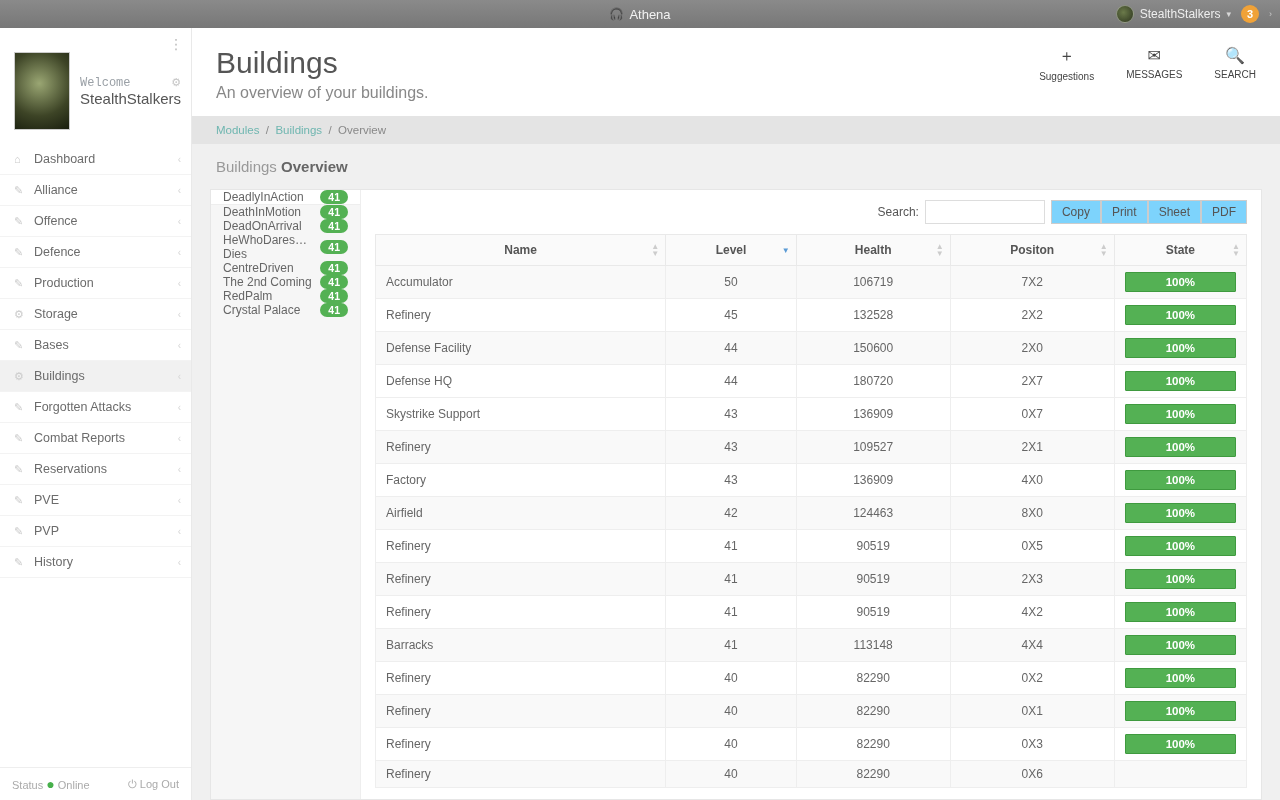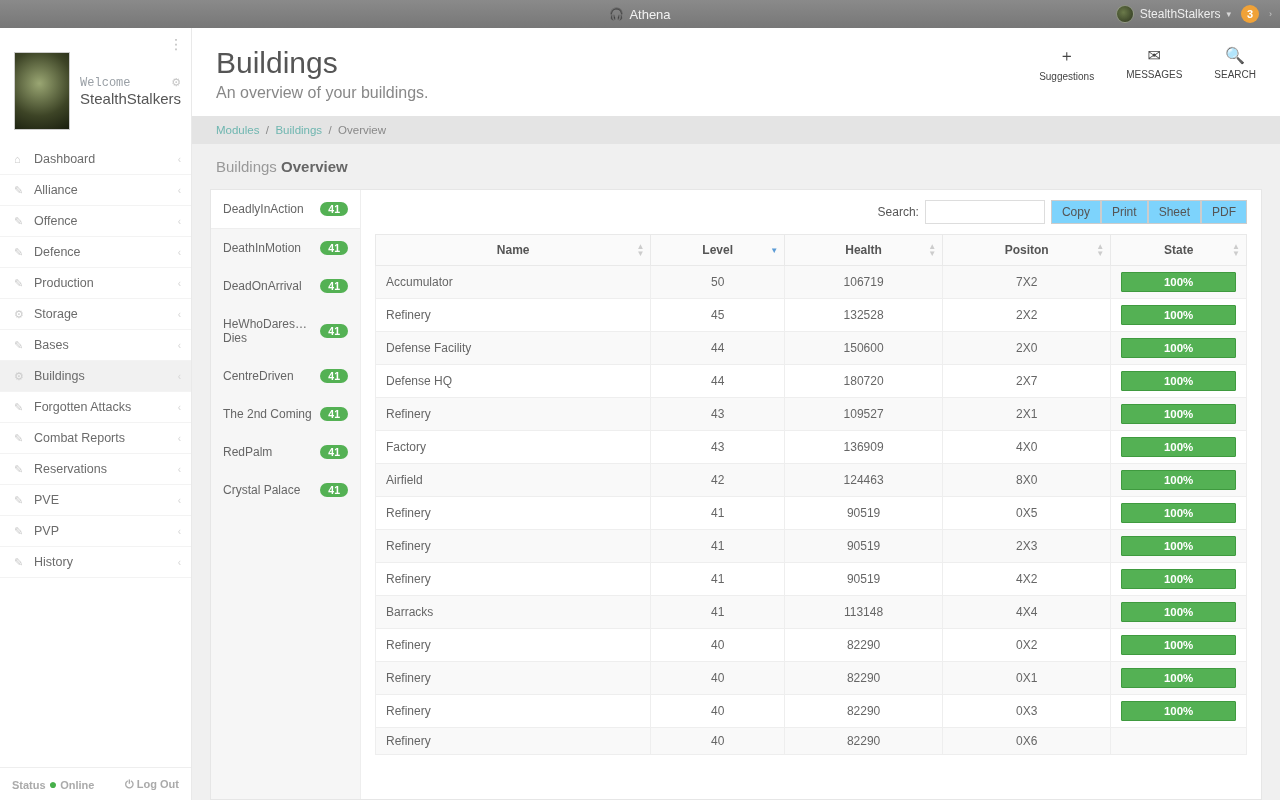--- a/index.html
+++ b/index.html
@@ -23,40 +23,40 @@
 .profile .pf-txt { display:flex; flex-direction:column; justify-content:center; }
 .pf-welcome { color:#9aa0a6; font-size:12px;font-family:Liberation Mono, monospace; }
 .pf-name { color:#555; font-size:15px; }
 .profile .more { position:absolute; right:8px; top:8px; color:#bbb; font-size:14px; cursor:pointer; }
 .profile .gear { position:absolute; right:10px; top:48px; color:#c6c6c6; font-size:11px; }
 .nav { list-style:none; flex:1; overflow-y:auto; }
 .nav li { display:flex; align-items:center; gap:8px; padding:8px 14px; color:#6b6b6b; font-size:12.5px; cursor:pointer; border-bottom:1px solid #f3f3f3; position:relative; }
 .nav li .nv-icon { color:#ccc; font-size:11px; width:12px; }
 .nav li .chev { position:absolute; right:10px; color:#d6d6d6; font-size:10px; }
 .nav li.active { background:#f1f1f1; }
-.sb-footer { display:flex; justify-content:space-between; align-items:center; padding:8px 12px; font-size:11px; color:#aaa; border-top:1px solid #eee;font-weight:bold; }
+.sb-footer { display:flex; justify-content:space-between; align-items:center; padding:8px 12px; font-size:11px; color:#aaa; border-top:1px solid #eee; }
 .dot-green { color:#47b04b; font-size:14px; }
 
 
 .main { flex:1; display:flex; flex-direction:column; background:#f0f0f0; overflow:hidden; }
 .page-head { background:#fff; padding:18px 24px 14px; display:flex; justify-content:space-between; align-items:flex-start; }
 .page-head h1 { font-weight:300; font-size:30px; color:#555; }
 .page-head .sub { font-size:16px; color:#888; margin-top:4px; }
 .head-actions { display:flex; gap:32px; }
 .head-act { text-align:center; cursor:pointer; color:#444; font-size:10px; }
 .head-act .ic { font-size:16px; display:block; margin-bottom:4px; }
 .crumbs { background:#e4e4e4; padding:8px 24px; font-size:11.5px; color:#888; }
 .crumbs a { color:#6fb6b0; text-decoration:none; }
 
 .panel-title { padding:14px 24px 8px; font-size:15px; color:#999; }
 .panel-title strong { color:#666; font-weight:600; }
 
 .content-card { background:#fff; margin:6px 18px 0 18px; border:1px solid #e6e6e6; display:flex; height:612px; }
 .tab-col { width:150px; border-right:1px solid #eee; background:#f6f6f6; }
-.tab-col .tab { padding:12px 12px; font-size:12px; color:#666; display:flex; align-items:center; justify-content:space-between; cursor:pointer; }
+.tab-col .tab { padding:0 12px; font-size:12px; color:#666; display:flex; align-items:center; justify-content:space-between; cursor:pointer; }
 .tab-col .tab.first { background:#fff; border-bottom:1px solid #eee; }
 .badge { background:#54b154; color:#fff; border-radius:9px; padding:1px 8px; font-size:10.5px; font-weight:600; }
 
 .table-area { flex:1; padding:10px 14px 0; display:flex; flex-direction:column; overflow:hidden; }
 .tbl-toolbar { display:flex; justify-content:flex-end; align-items:center; gap:6px; margin-bottom:10px; font-size:12px; color:#555; }
 .tbl-toolbar input { border:1px solid #ddd; height:24px; width:120px; padding:0 6px; font-size:12px; }
 .tbl-toolbar button { border:1px solid #ccc; background:#7dd3fc; height:24px; padding:0 10px; font-size:12px; color:#555; cursor:pointer; }
 
 .table-scroll { overflow-y:auto; flex:1; }
 table { width:100%; border-collapse:collapse; font-size:12px; }
@@ -288,20 +288,29 @@
                 </tr>
                 <tr>
                   <td class="name">Defense HQ</td>
                   <td class="num">44</td>
                   <td class="num">180720</td>
                   <td class="num">2X7</td>
                   <td>
                     <div class="state-bar">100%</div>
                   </td>
                 </tr>
+                <tr>
+                  <td class="name">Skystrike Support</td>
+                  <td class="num">43</td>
+                  <td class="num">136909</td>
+                  <td class="num">0X7</td>
+                  <td>
+                    <div class="state-bar">100%</div>
+                  </td>
+                </tr>
                 <tr class="odd">
                   <td class="name">Refinery</td>
                   <td class="num">43</td>
                   <td class="num">109527</td>
                   <td class="num">2X1</td>
                   <td>
                     <div class="state-bar">100%</div>
                   </td>
                 </tr>
                 <tr>

